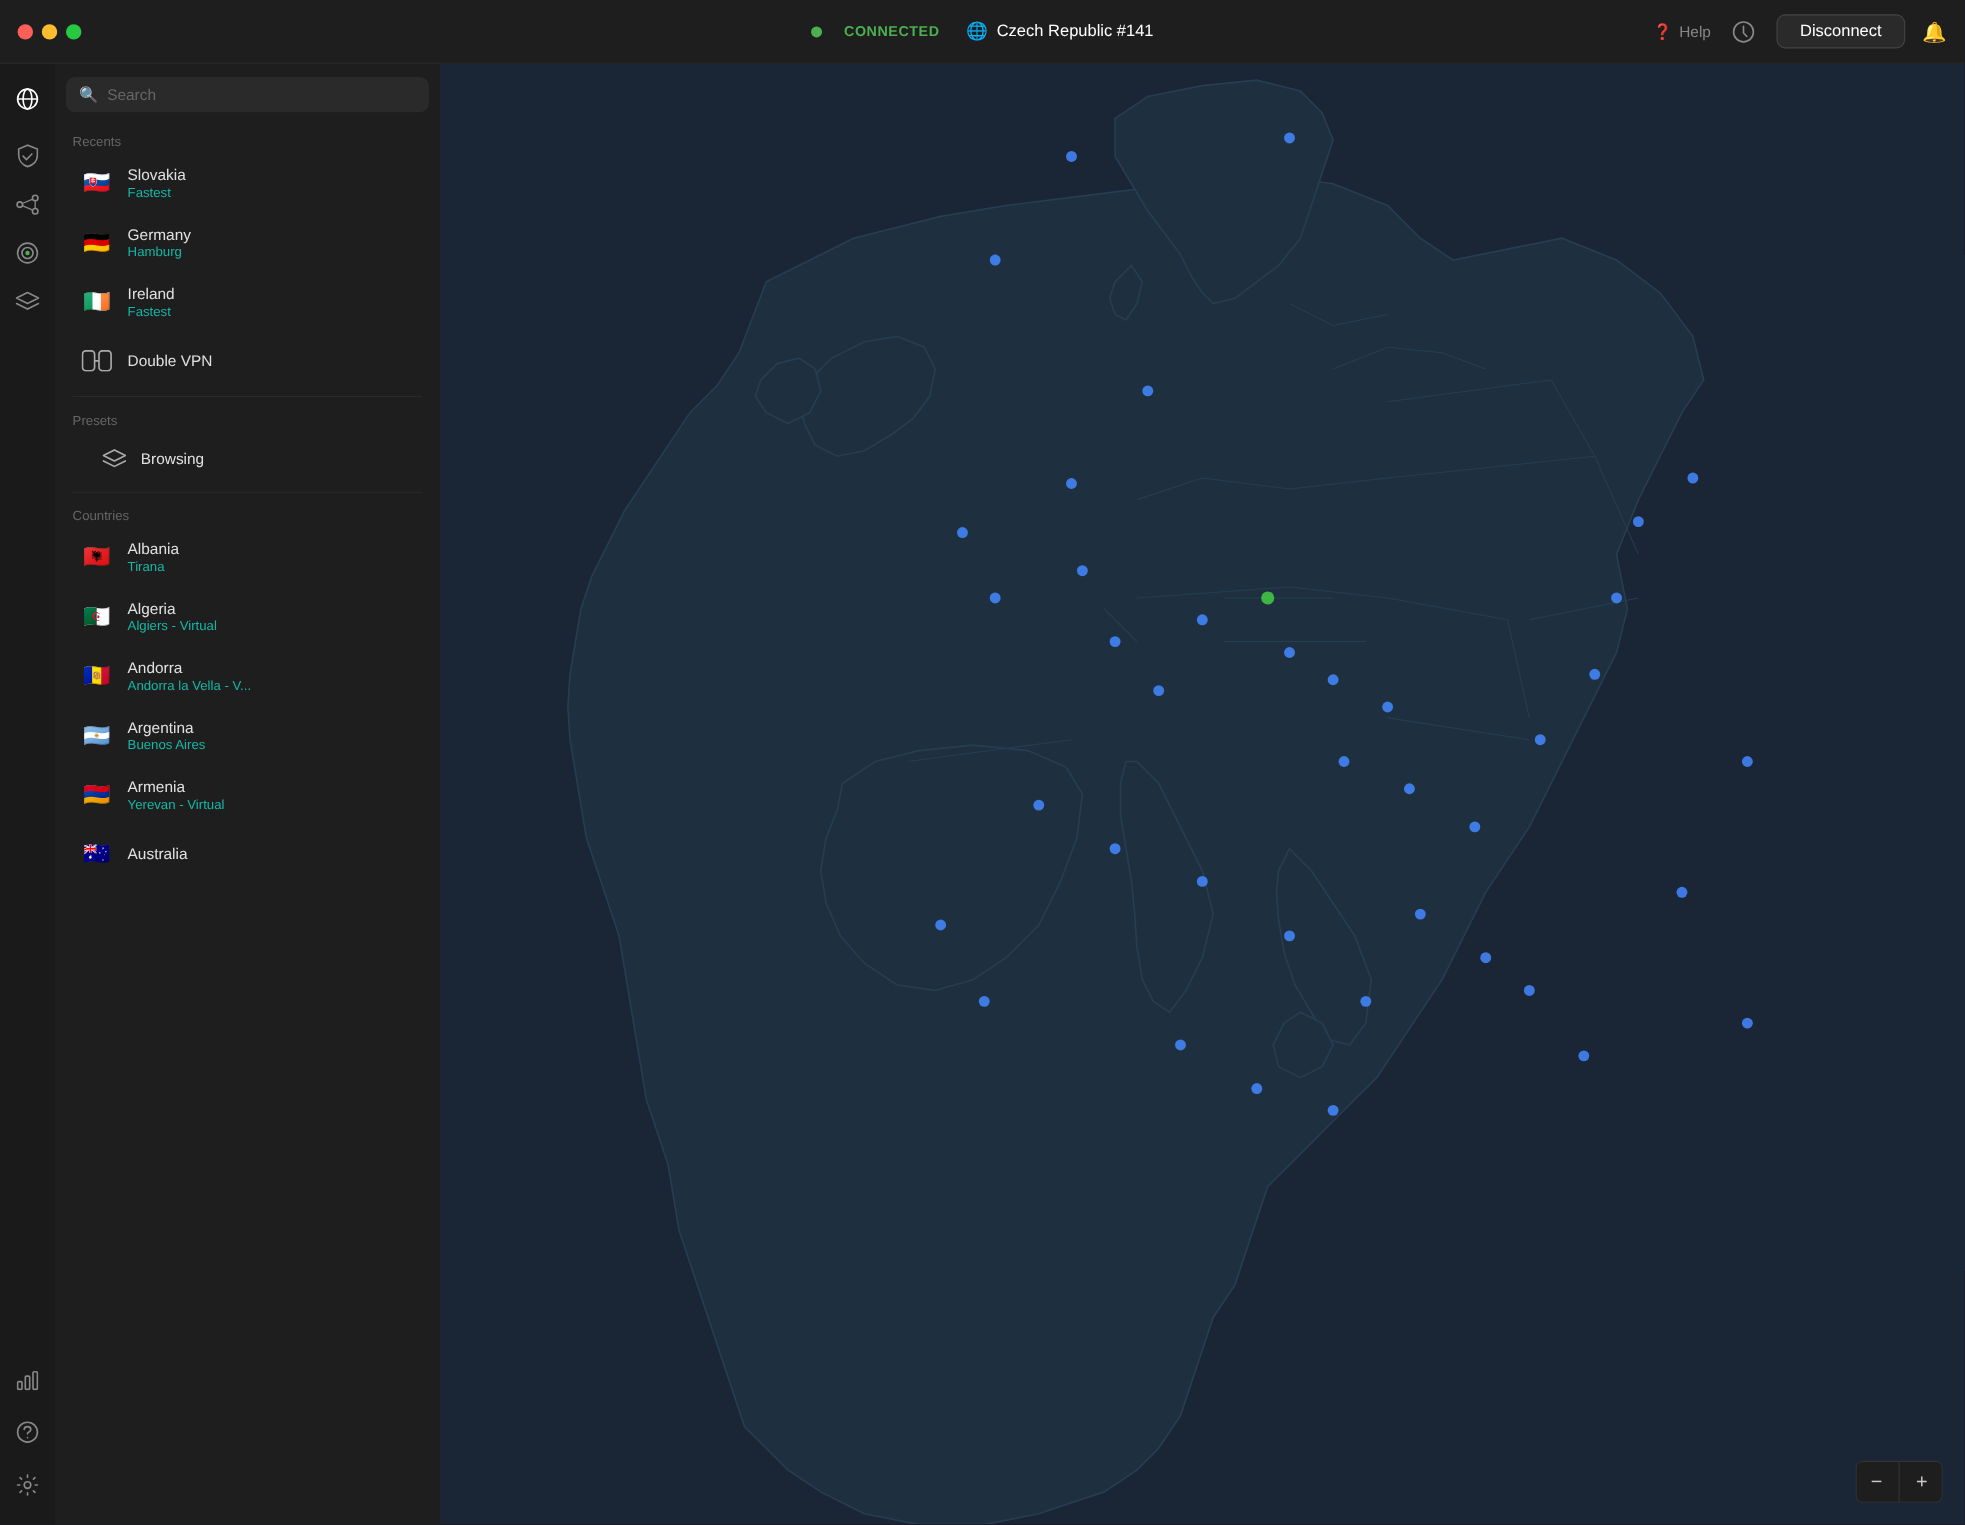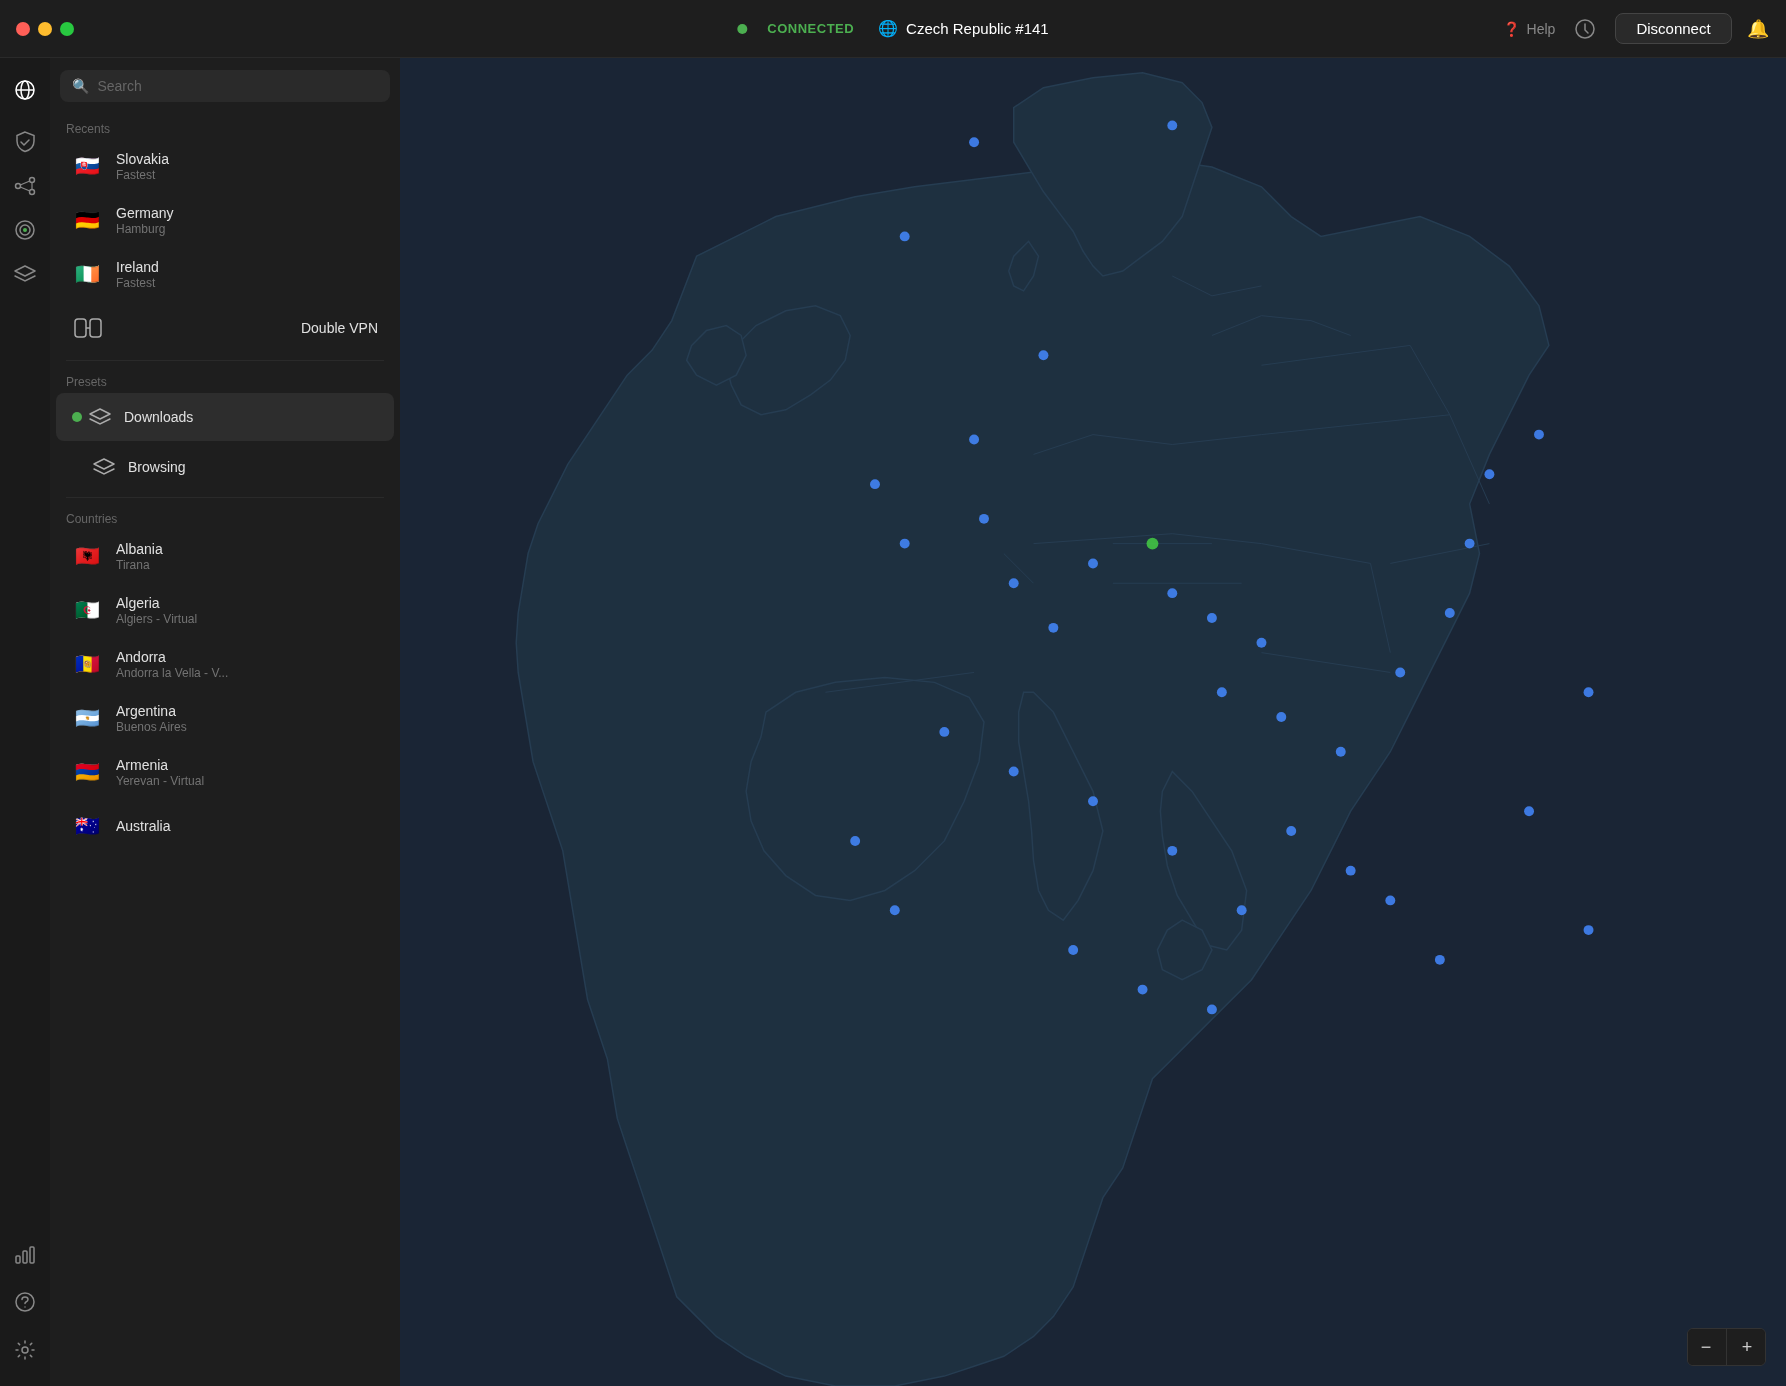--- a/index.html
+++ b/index.html
@@ -216,33 +216,32 @@
       font-size: 20px;
     }
 
     .server-info-text { flex: 1; }
     .server-name {
       color: #e0e0e0;
       font-size: 14px;
       font-weight: 400;
     }
     .server-sub {
-      color: #737373;
+      color: #14b8a6;
       font-size: 12px;
       margin-top: 1px;
     }
 
     .special-item {
       display: flex;
       align-items: center;
       padding: 10px 16px;
       cursor: pointer;
       margin: 0 6px 2px;
       border-radius: 8px;
-      justify-content: space-between;
     }
     .special-icon {
       width: 32px;
       height: 32px;
       margin-right: 12px;
       display: flex;
       align-items: center;
       justify-content: center;
       color: #aaa;
     }
@@ -471,30 +470,20 @@
           </svg>
         </div>
         <div class="server-name">Double VPN</div>
       </div>
 
 
       <div class="divider"></div>
 
       <div class="section-header">Presets</div>
 
-      <div class="preset-item active">
-        <div class="preset-dot"></div>
-        <div class="preset-icon">
-          <svg width="22" height="18" viewBox="0 0 22 18" fill="none">
-            <path d="M11 1L21 6L11 11L1 6L11 1Z" stroke="#aaa" stroke-width="1.5" stroke-linejoin="round"></path>
-            <path d="M1 11L11 16L21 11" stroke="#aaa" stroke-width="1.5" stroke-linecap="round"></path>
-          </svg>
-        </div>
-        <span class="preset-name">Downloads</span>
-      </div>
 
 
       <div class="preset-item">
         <div style="width:14px;margin-right:4px;"></div>
         <div class="preset-icon">
           <svg width="22" height="18" viewBox="0 0 22 18" fill="none">
             <path d="M11 1L21 6L11 11L1 6L11 1Z" stroke="#aaa" stroke-width="1.5" stroke-linejoin="round"></path>
             <path d="M1 11L11 16L21 11" stroke="#aaa" stroke-width="1.5" stroke-linecap="round"></path>
           </svg>
         </div>

